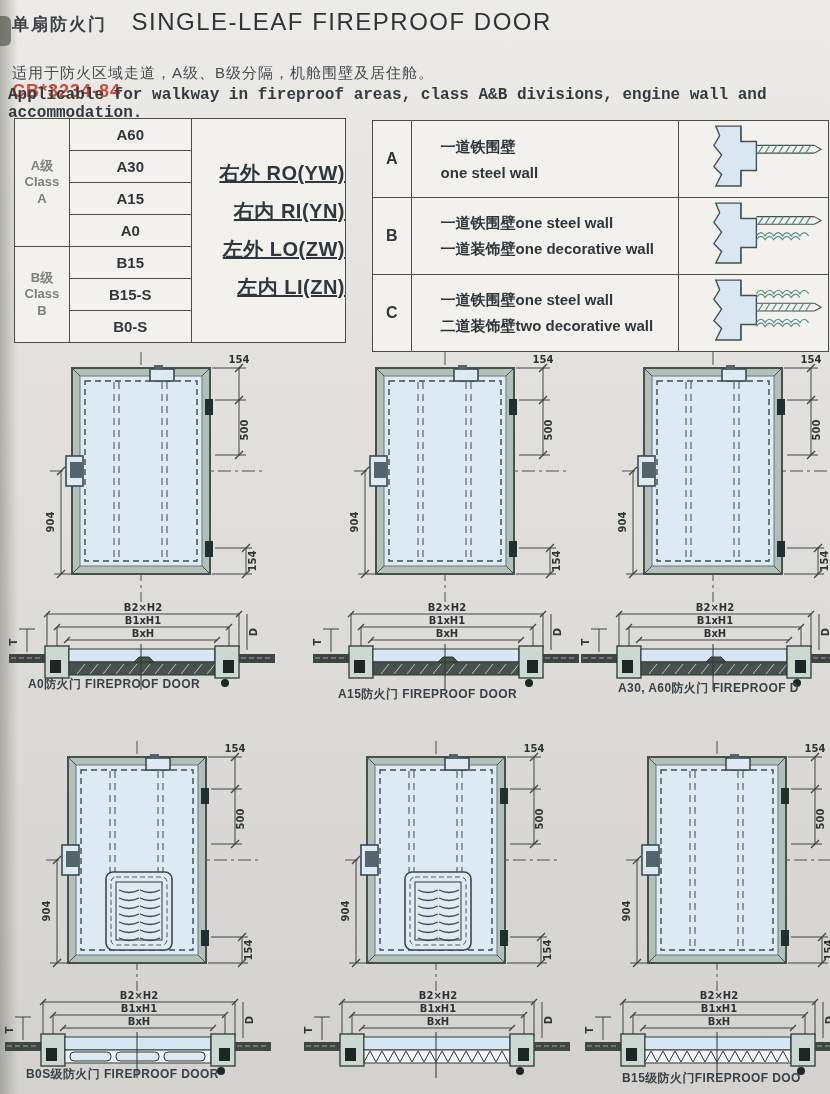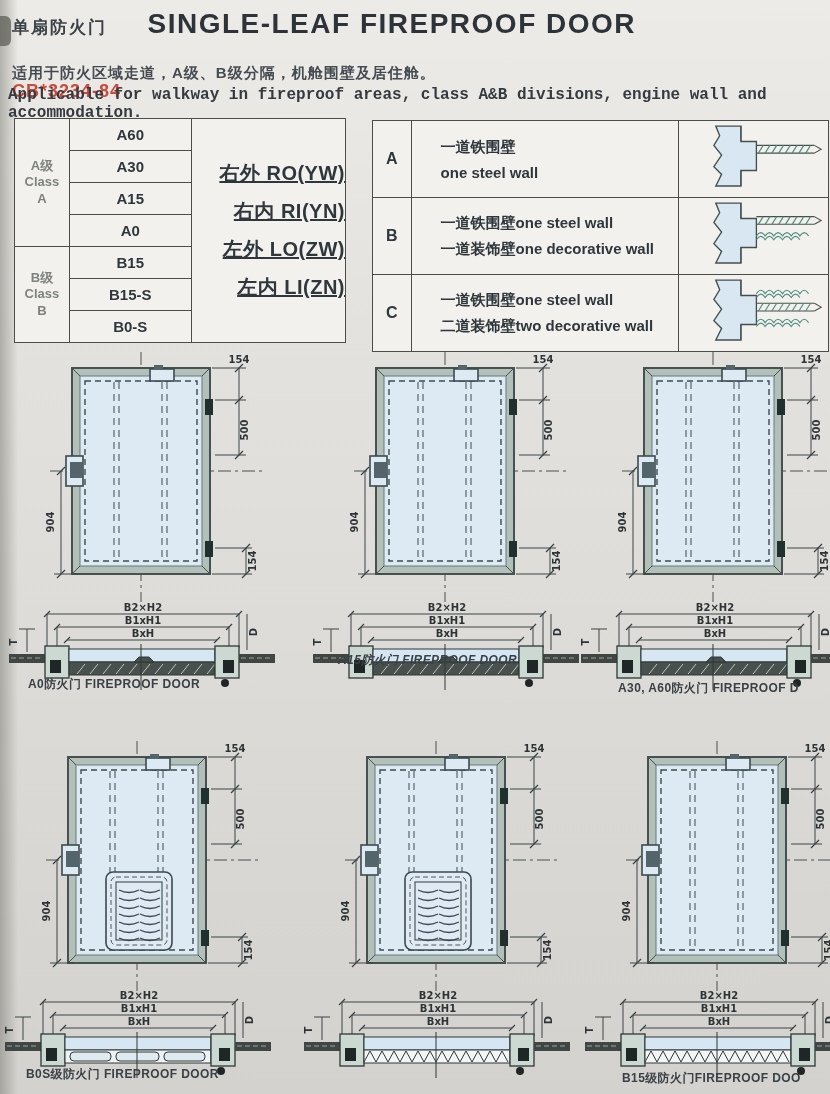--- a/index.html
+++ b/index.html
@@ -6,23 +6,23 @@
   body{width:830px;height:1094px;overflow:hidden;background:#dddcd8;font-family:"Liberation Sans",sans-serif;}
   .page{position:relative;width:830px;height:1094px;overflow:hidden;
         background:linear-gradient(180deg,#ecebe7 0%,#e3e2de 30%,#dad9d5 70%,#d3d2ce 100%);}
   .edge-left{position:absolute;left:0;top:0;width:18px;height:1094px;
         background:linear-gradient(90deg,rgba(110,110,104,.45),rgba(110,110,104,0));}
   .smudge{position:absolute;left:0;top:16px;width:11px;height:30px;background:#5d5d57;border-radius:0 6px 6px 0;opacity:.75;}
 
   
   .title-row{position:absolute;left:12px;top:8px;white-space:nowrap;}
   .t-cn{font-size:17px;font-weight:700;color:#3a4045;letter-spacing:2px;}
-  .t-en{font-size:28px;font-weight:700;color:#2d3338;letter-spacing:1.5px;margin-left:36px;}
+  .t-en{font-size:24px;font-weight:400;color:#2d3338;letter-spacing:1.5px;margin-left:20px;}
   .code{position:absolute;left:12px;top:42px;font-size:18px;font-weight:700;color:#cb4a3a;letter-spacing:1px;margin-top:39px;}
-  .desc-cn{position:absolute;left:12px;top:64px;font-size:15px;font-weight:700;color:#454b50;letter-spacing:1px;}
+  .desc-cn{position:absolute;left:12px;top:64px;font-size:15px;font-weight:400;color:#454b50;letter-spacing:1px;}
   .desc-en{position:absolute;left:8px;top:86px;font-size:16px;font-weight:700;color:#343a3f;font-family:Liberation Mono, monospace;}
 
   
   table{border-collapse:collapse;position:absolute;background:#f2f1ed;}
   td{border:1.6px solid #4c4c48;color:#2f373c;}
   .class-table{left:14px;top:118px;width:332px;}
   .class-table td{height:31px;padding:0;text-align:center;font-size:15px;font-weight:700;}
   .class-table .grp{width:56px;font-size:13px;font-weight:700;color:#7e827f;line-height:1.25;white-space:pre-line;}
   .class-table .rating{width:130px;}
   .class-table .orient{width:146px;text-align:right;padding-left:14px;font-size:20px;text-decoration:underline;}
@@ -734,17 +734,17 @@
           <path d="M62,72 L68,61 L74,72 L80,61 L86,72 L92,61 L98,72 L104,61 L110,72 L116,61 L122,72 L128,61 L134,72 L140,61 L146,72 L152,61 L158,72 L164,61 L170,72 L176,61 L182,72 L188,61 L194,72 L200,61 L206,72" fill="none" stroke="#2e3836" stroke-width="1"></path>
   <rect x="208" y="44" width="24" height="32" fill="#ccd8d2" stroke="#2e3836" stroke-width="1.3"></rect>
   <rect x="216" y="58" width="11" height="13" fill="#1f2726"></rect>
   <rect x="232" y="52" width="36" height="9" fill="#3f4644"></rect>
   <line x1="234" y1="56" x2="266" y2="56" stroke="#9aa5a0" stroke-width="1" stroke-dasharray="5 3"></line>
   <line x1="134" y1="42" x2="134" y2="88" stroke="#2e3836" stroke-width="1"></line>
   <circle cx="218" cy="81" r="4" fill="#1f2726"></circle>
 </svg></div>
 
   <div class="fig-caption" style="left:28px;top:676px;">A0防火门 FIREPROOF DOOR</div>
-  <div class="fig-caption" style="left:338px;top:652px;font-style:italic;">A15防火门 FIREPROOF DOOR</div>
+  <div class="fig-caption" style="left:338px;top:686px;">A15防火门 FIREPROOF DOOR</div>
   <div class="fig-caption" style="left:618px;top:680px;">A30, A60防火门 FIREPROOF D</div>
   <div class="fig-caption" style="left:26px;top:1066px;">B0S级防火门 FIREPROOF DOOR</div>
   <div class="fig-caption" style="left:622px;top:1070px;">B15级防火门FIREPROOF DOO</div>
 </div>
 
 </body></html>

